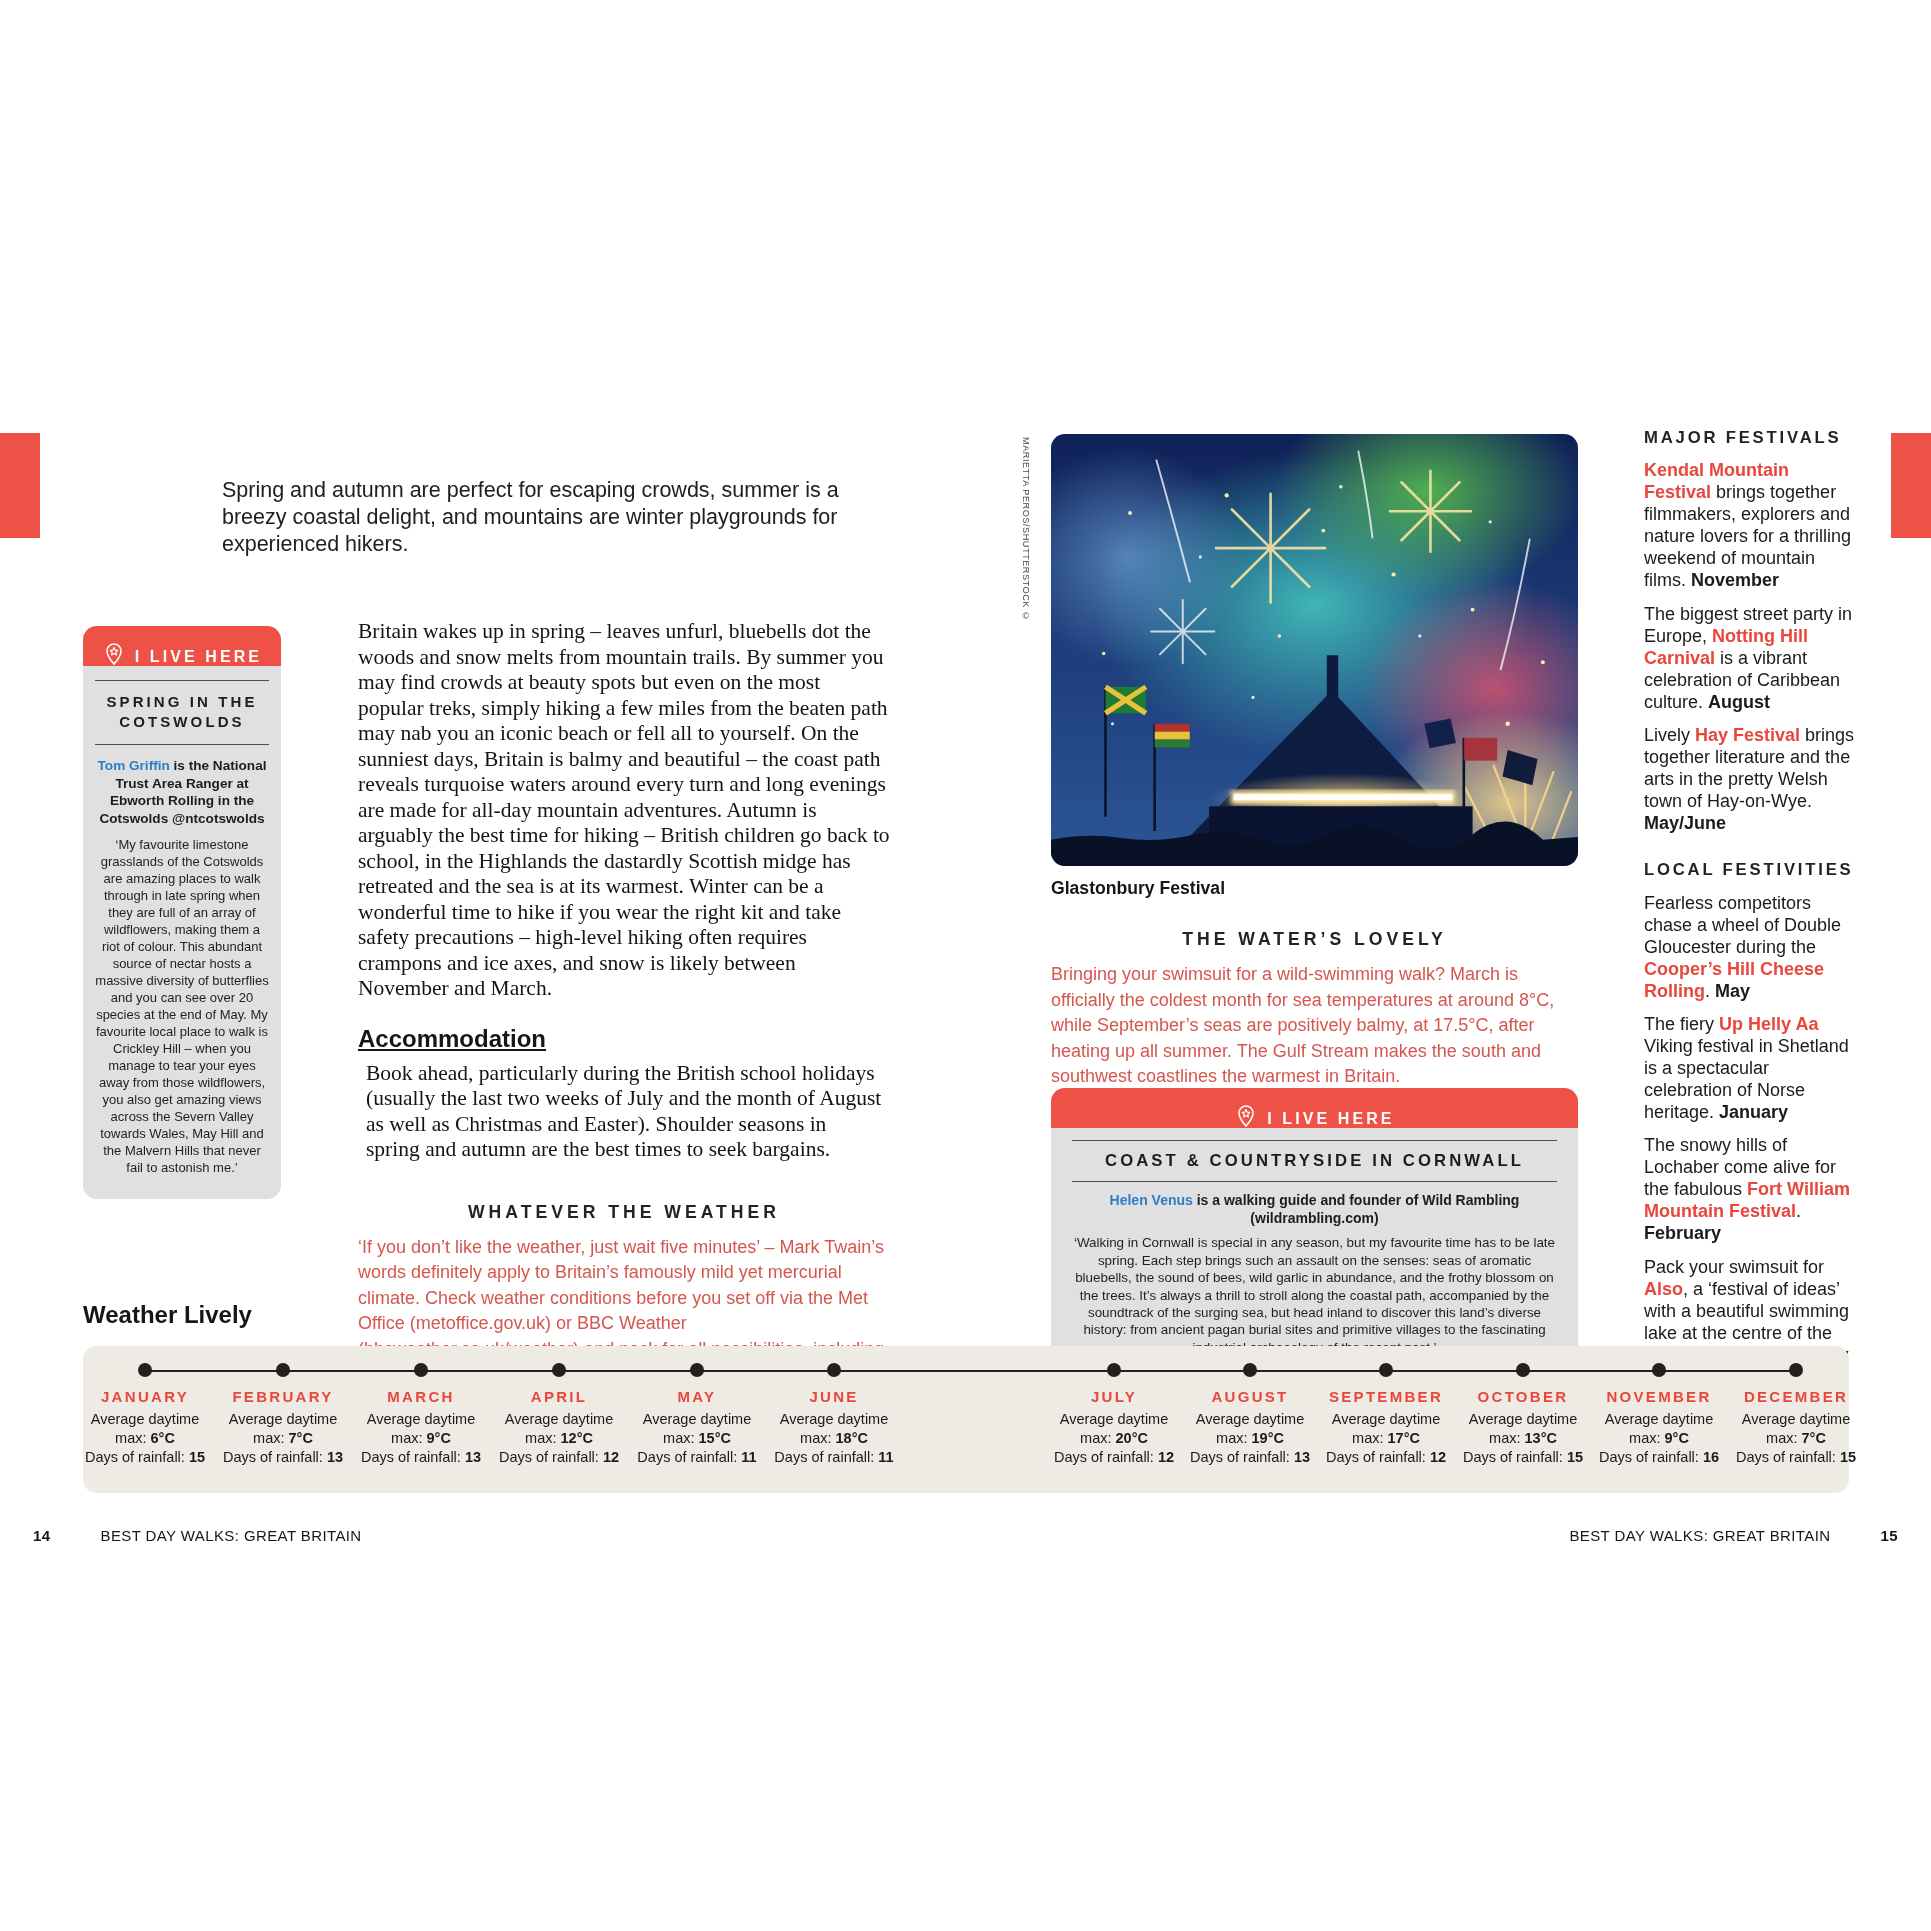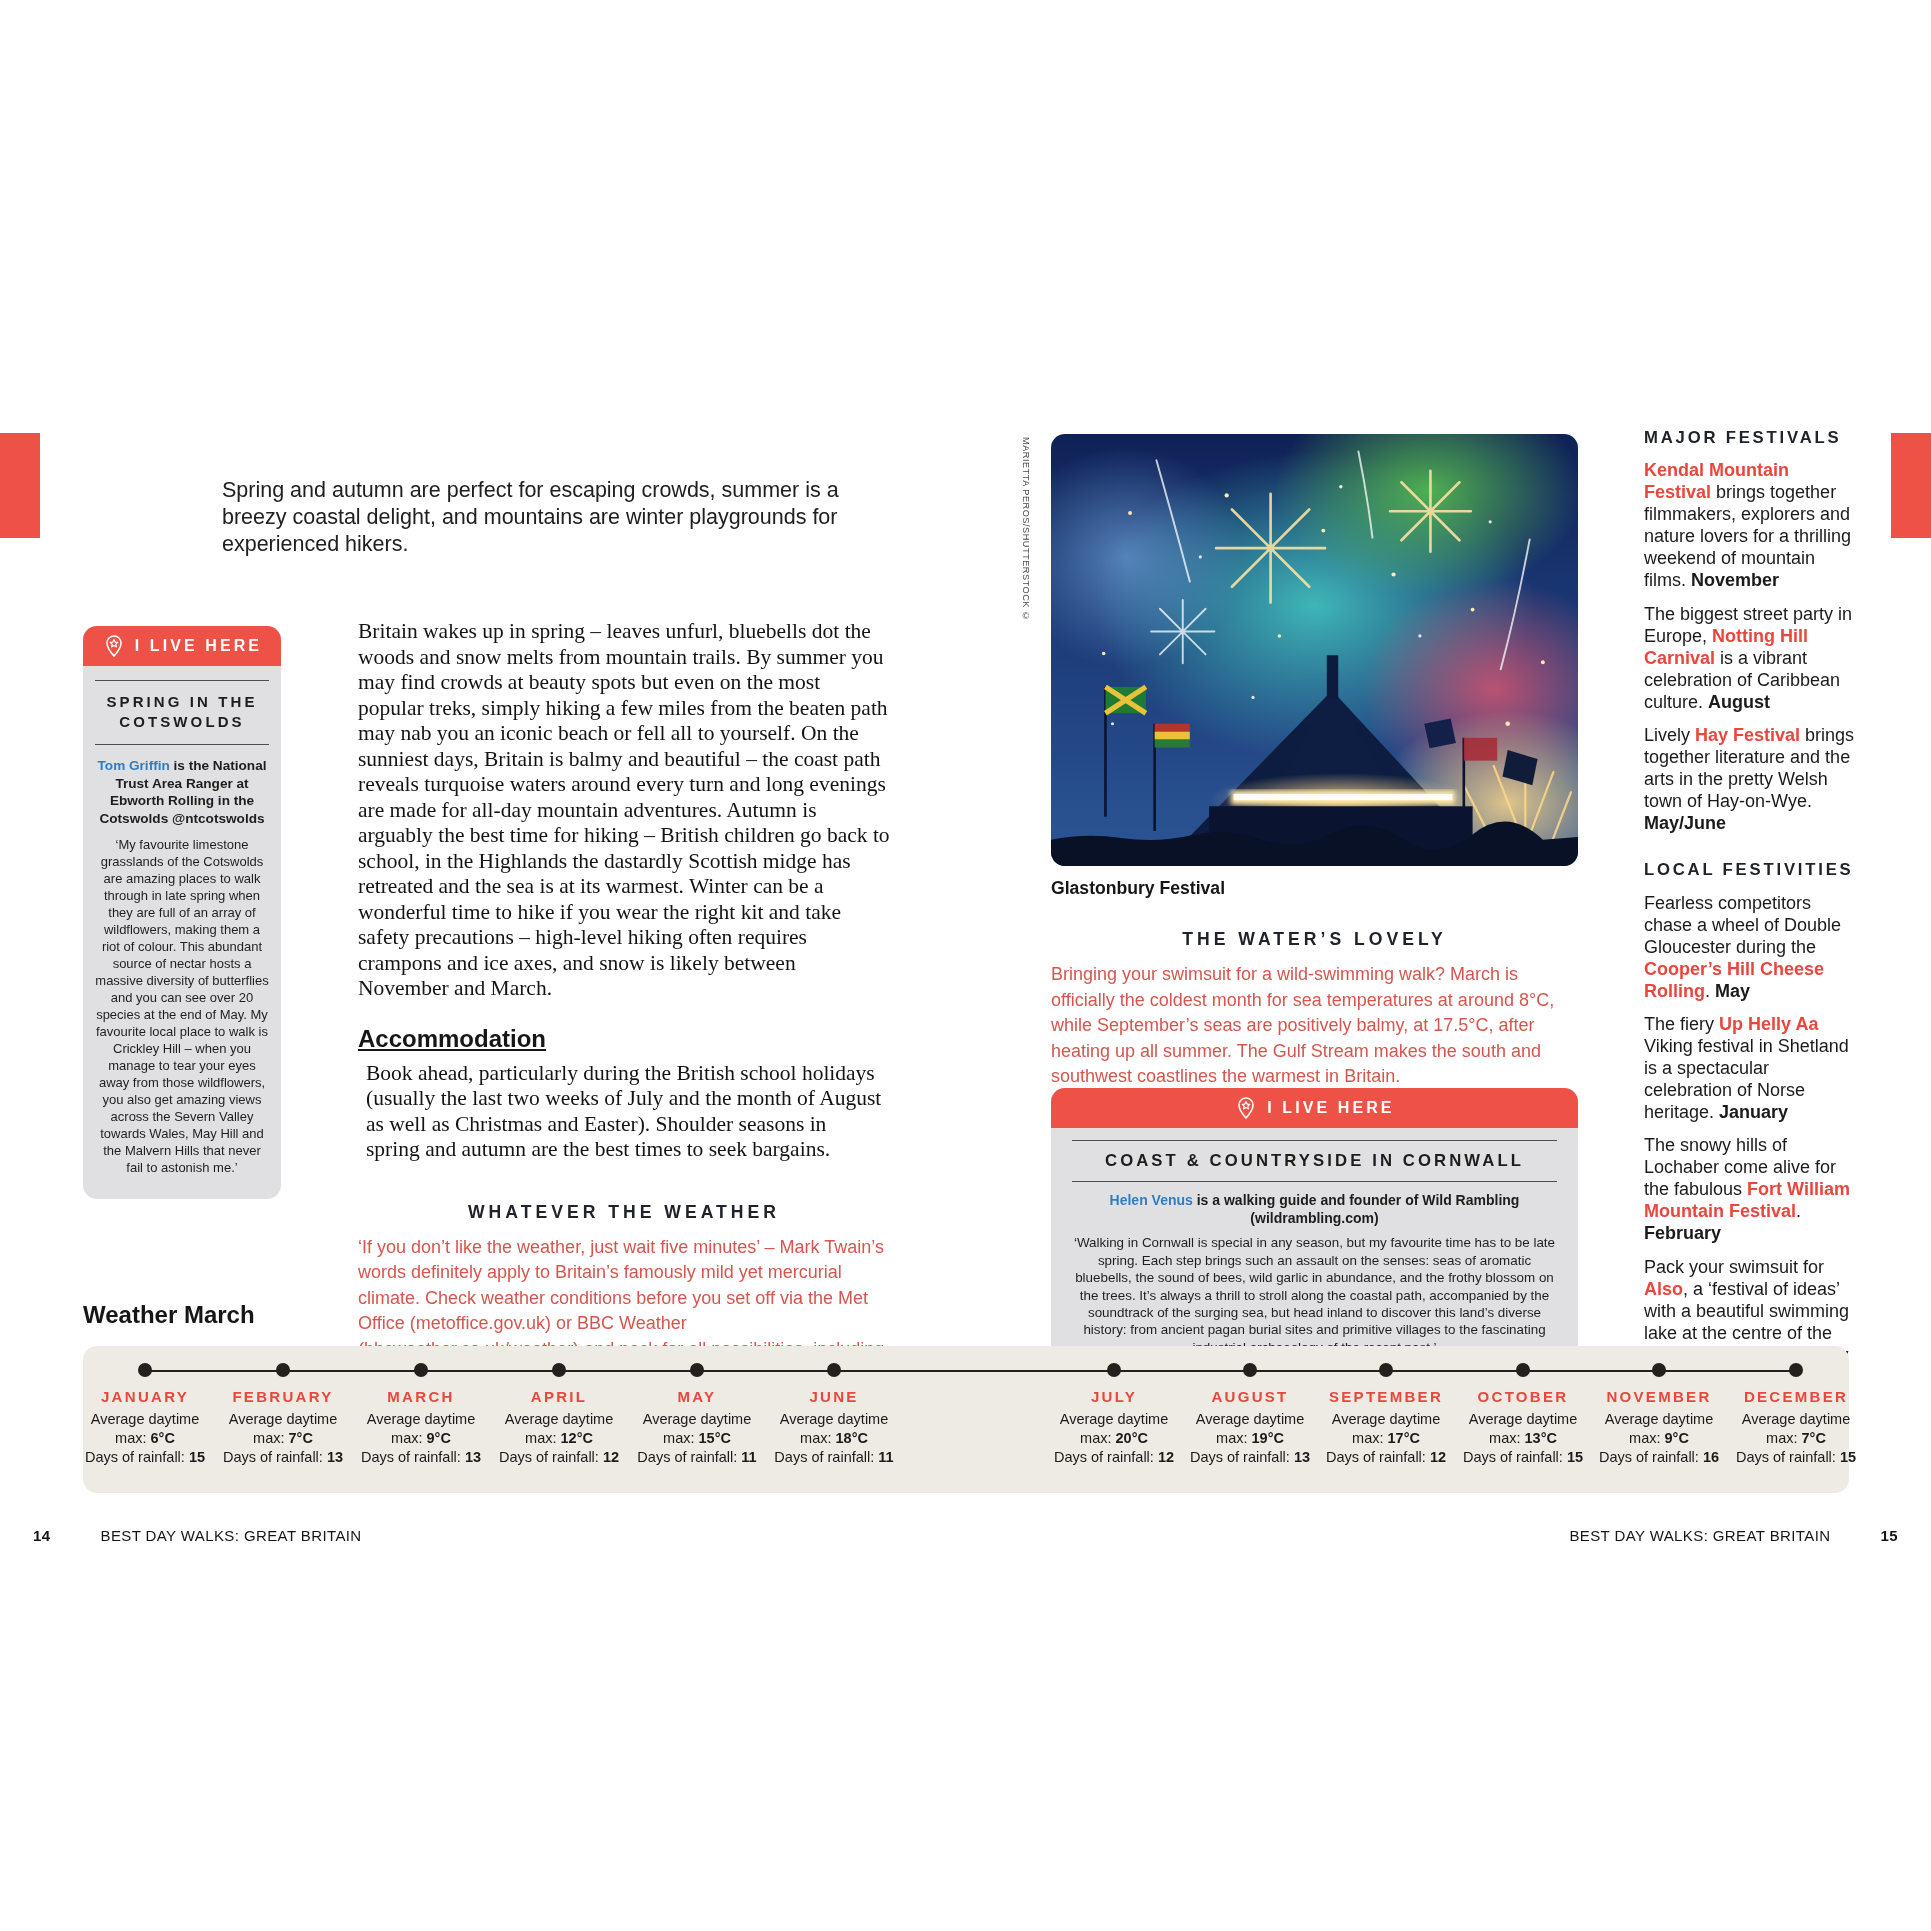--- a/index.html
+++ b/index.html
@@ -14,21 +14,21 @@
   .edge-tab.left{left:0;}
   .edge-tab.right{right:0;}
 
   
   .title-block{position:absolute;left:222px;top:459px;width:619px;}
   .title-block h1{margin:0;font-size:50px;font-weight:bold;letter-spacing:-0.9px;color:#161616;}
   .title-block .subtitle{margin-top:17.6px;font-size:21.5px;line-height:27px;color:#202020;}
 
   
   .livebox{position:absolute;background:#e0e0e3;border-radius:14px;}
-  .livebox-header{background:#ee5247;border-radius:14px 14px 0 0;height:40px;display:flex;align-items:center;justify-content:center;gap:8.8px;color:#fff;font-weight:bold;letter-spacing:3.1px;font-size:16px;}
+  .livebox-header{background:#ee5247;border-radius:14px 14px 0 0;height:40px;display:flex;align-items:flex-end;justify-content:center;gap:8.8px;color:#fff;font-weight:bold;letter-spacing:3.1px;font-size:16px;}
   .livebox-header svg{width:24px;height:24px;}
   .livebox-body{text-align:center;}
   .divider{border:none;border-top:1.8px solid #4d4d4d;margin:0 auto;}
 
   
   .cotswolds{left:83px;top:626px;width:198px;}
   .cotswolds .livebox-body{padding:14px 11.4px 23px;}
   .cotswolds .divider{width:174px;}
   .box-heading{font-weight:bold;letter-spacing:3.1px;font-size:15px;line-height:20px;margin:11.4px 0;}
   .person-line{font-weight:bold;font-size:13.6px;line-height:17.6px;margin:12.3px 0 8.8px;}
@@ -241,21 +241,21 @@
   <p class="fest"><span></span><span class="fest-name">Kendal Mountain Festival</span><span> brings together filmmakers, explorers and nature lovers for a thrilling weekend of mountain films. </span><span class="fest-when">November</span></p>
   <p class="fest"><span>The biggest street party in Europe, </span><span class="fest-name">Notting Hill Carnival</span><span> is a vibrant celebration of Caribbean culture. </span><span class="fest-when">August</span></p>
   <p class="fest"><span>Lively </span><span class="fest-name">Hay Festival</span><span> brings together literature and the arts in the pretty Welsh town of Hay-on-Wye. </span><span class="fest-when">May/June</span></p>
   <div class="fest-h local">LOCAL FESTIVITIES</div>
   <p class="fest"><span>Fearless competitors chase a wheel of Double Gloucester during the </span><span class="fest-name">Cooper’s Hill Cheese Rolling</span><span>. </span><span class="fest-when">May</span></p>
   <p class="fest"><span>The fiery </span><span class="fest-name">Up Helly Aa</span><span> Viking festival in Shetland is a spectacular celebration of Norse heritage. </span><span class="fest-when">January</span></p>
   <p class="fest"><span>The snowy hills of Lochaber come alive for the fabulous </span><span class="fest-name">Fort William Mountain Festival</span><span>. </span><span class="fest-when">February</span></p>
   <p class="fest"><span>Pack your swimsuit for </span><span class="fest-name">Also</span><span>, a ‘festival of ideas’ with a beautiful swimming lake at the centre of the site in Warwickshire. </span><span class="fest-when">July</span></p>
 </div>
 
-<div class="ww-heading">Weather March</div>
+<div class="ww-heading">Weather Lively</div>
 <div class="ww-box">
   <div class="ww-line"></div>
 
   <div class="month" style="left:62px">
     <span class="dot"></span>
     <div class="m-name">JANUARY</div>
     <div class="m-stats">
       <div>Average daytime</div>
       <div><span>max: </span><b>6°C</b></div>
       <div><span>Days of rainfall: </span><b>15</b></div>

